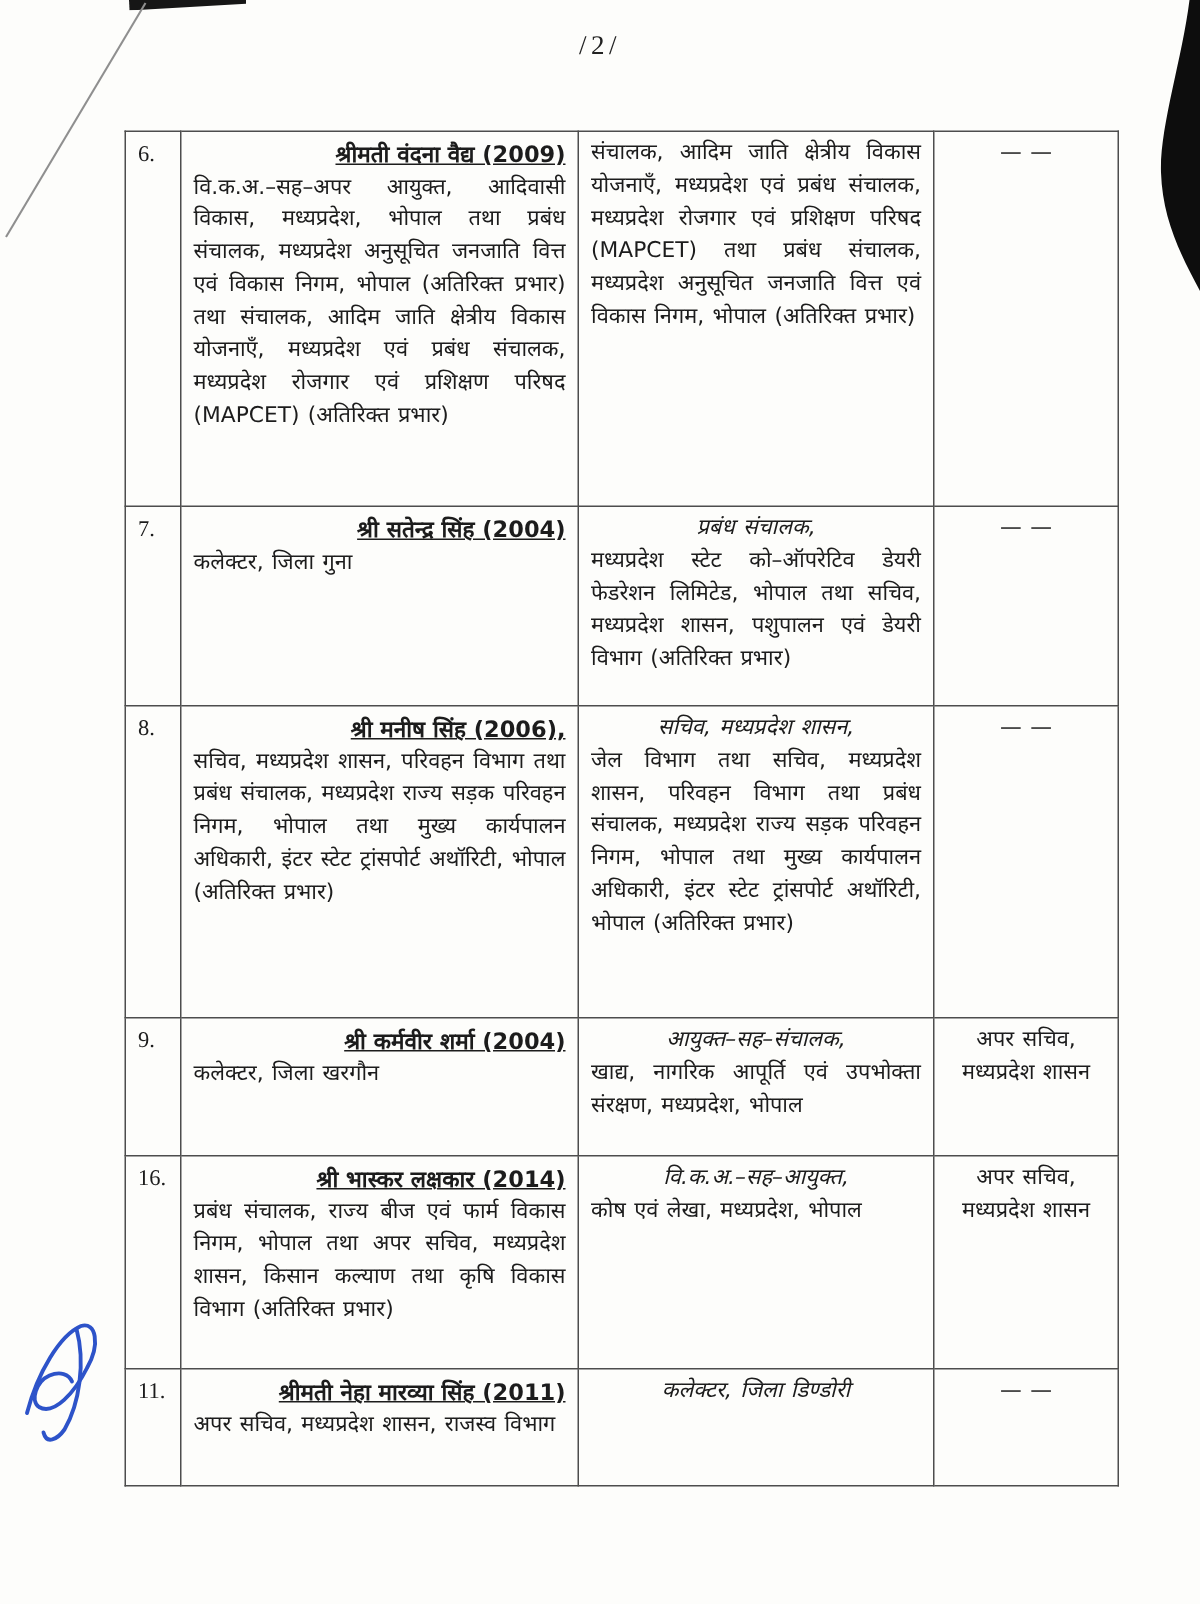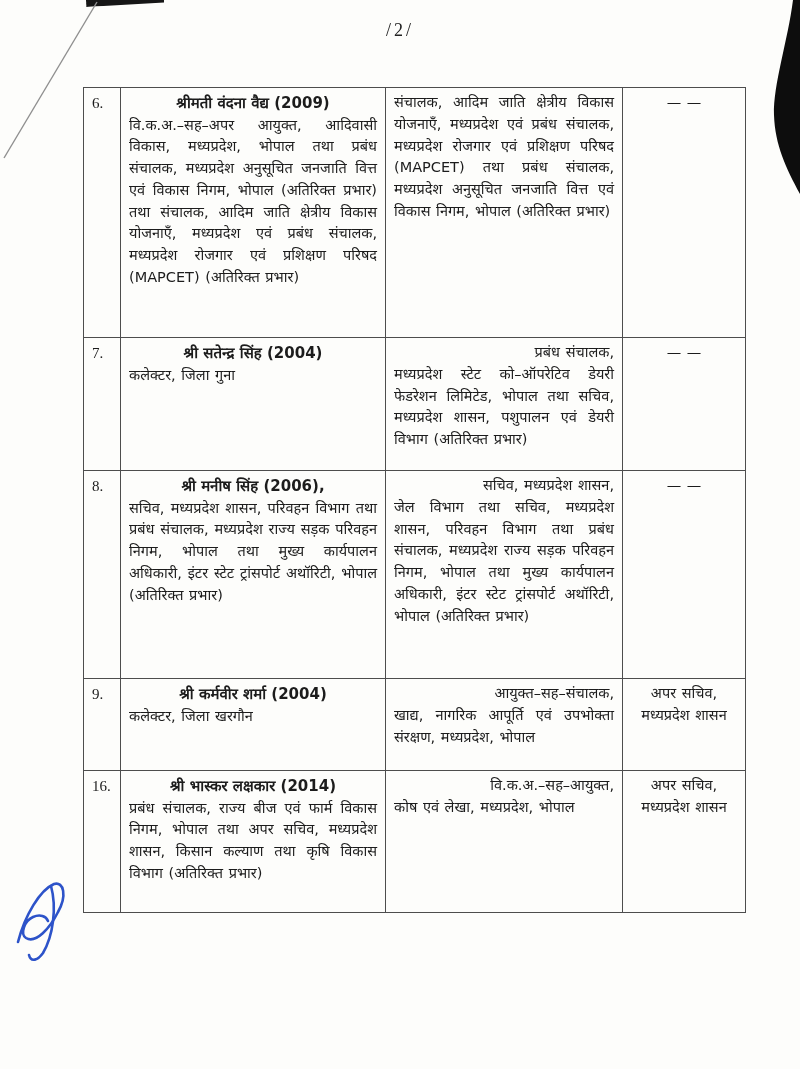--- a/index.html
+++ b/index.html
@@ -48,25 +48,27 @@
     padding:6px 2px 2px 5px;
     text-align:left;
   }
   td.officer-cell,td.charge-cell{
     text-align:justify;
     text-justify:inter-word;
   }
   .officer-name{
     font-weight:700;
     font-size:15px;
+    text-align:right;
+    word-spacing:0;
+    text-decoration:underline;
+  }
+  .charge-title{
     text-align:center;
-    word-spacing:0;
-  }
-  .charge-title{
-    text-align:right;
+    font-style:italic;
   }
   .charge-title:empty,.charge-body:empty{display:none;}
   td.remark-cell{
     text-align:center;
     padding-top:6px;
     word-spacing:0;
   }
   
   .artifact-svg{
     position:absolute;top:0;left:0;
@@ -156,20 +158,32 @@
           <div class="officer-name">श्री भास्कर लक्षकार (2014)</div>
           <div class="officer-post">प्रबंध संचालक, राज्य बीज एवं फार्म विकास निगम, भोपाल तथा अपर सचिव, मध्यप्रदेश शासन, किसान कल्याण तथा कृषि विकास विभाग (अतिरिक्त प्रभार)</div>
         </td>
         <td class="charge-cell">
           <div class="charge-title">वि.क.अ.–सह–आयुक्त,</div>
           <div class="charge-body">कोष एवं लेखा, मध्यप्रदेश, भोपाल</div>
         </td>
         <td class="remark-cell">अपर सचिव, मध्यप्रदेश शासन</td>
       </tr>
 
+      <tr style="height:78px">
+        <td class="sno">11.</td>
+        <td class="officer-cell">
+          <div class="officer-name">श्रीमती नेहा मारव्या सिंह (2011)</div>
+          <div class="officer-post">अपर सचिव, मध्यप्रदेश शासन, राजस्व विभाग</div>
+        </td>
+        <td class="charge-cell">
+          <div class="charge-title">कलेक्टर, जिला डिण्डोरी</div>
+
+        </td>
+        <td class="remark-cell">— —</td>
+      </tr>
 
     </tbody>
   </table>
 
   <div class="tape-mark"></div>
 
   <svg class="artifact-svg" width="800" height="1069" viewBox="0 0 800 1069">
 
     <line x1="97" y1="2" x2="4" y2="158" stroke="#8f8f8f" stroke-width="1.4"></line>
 

